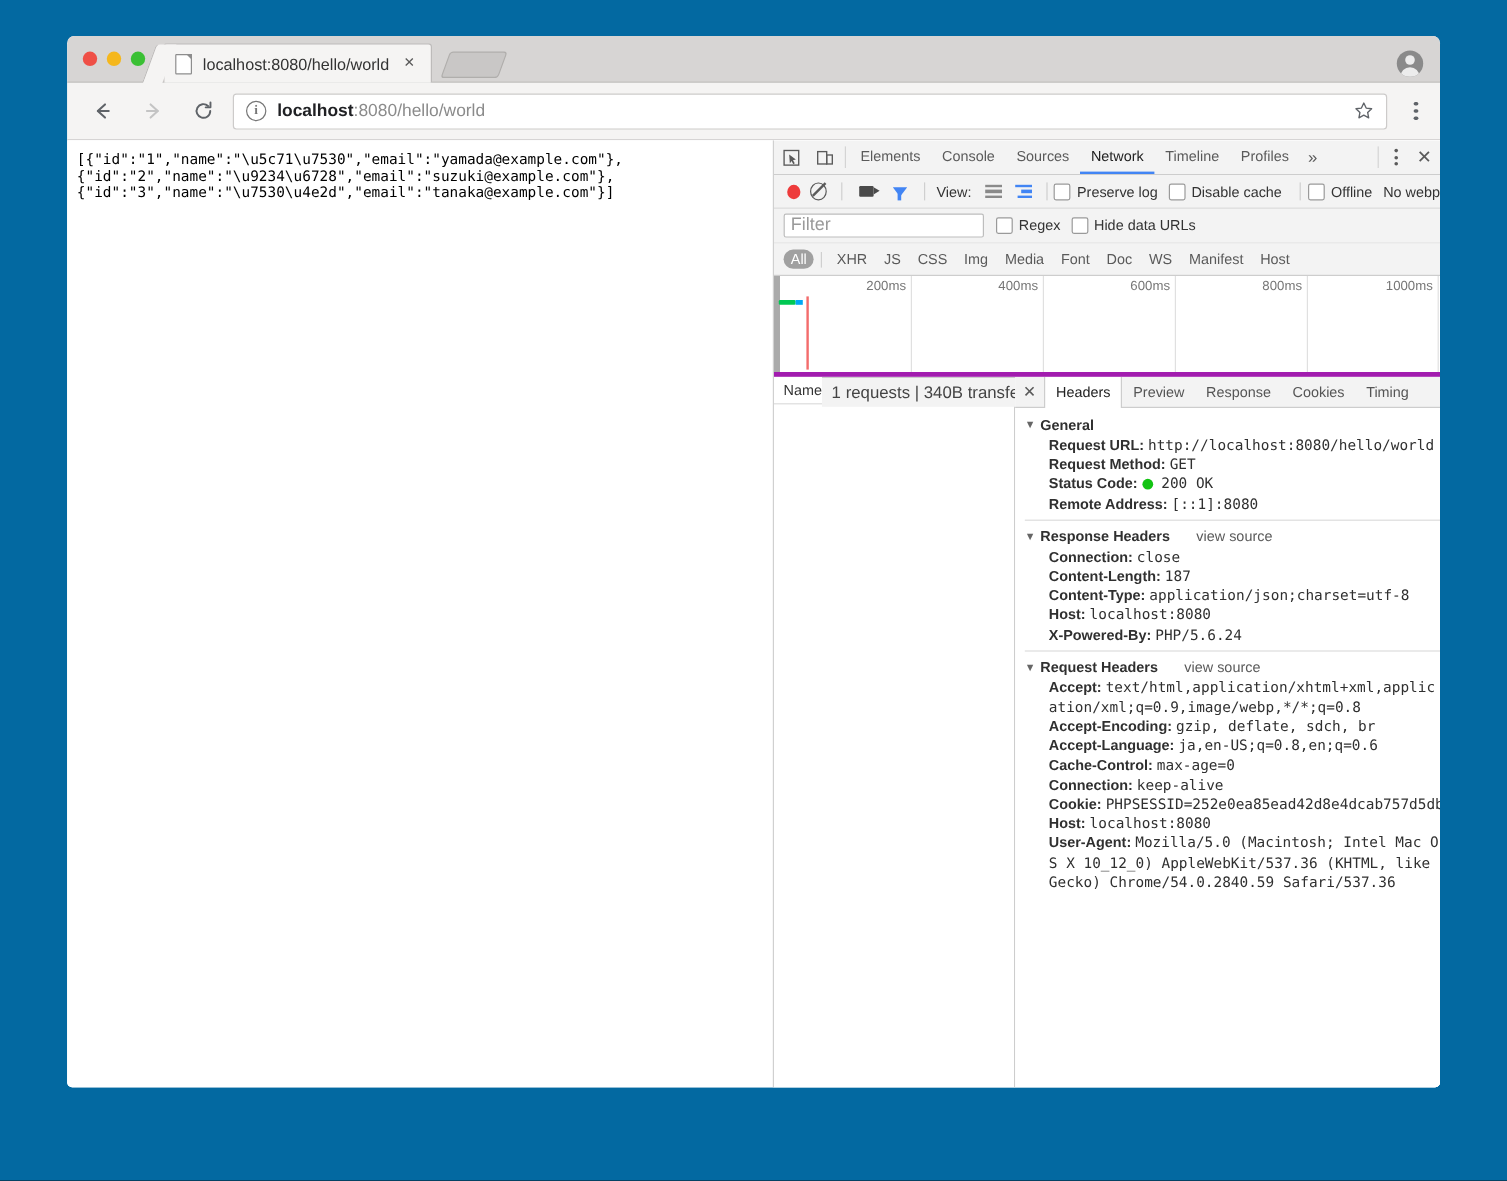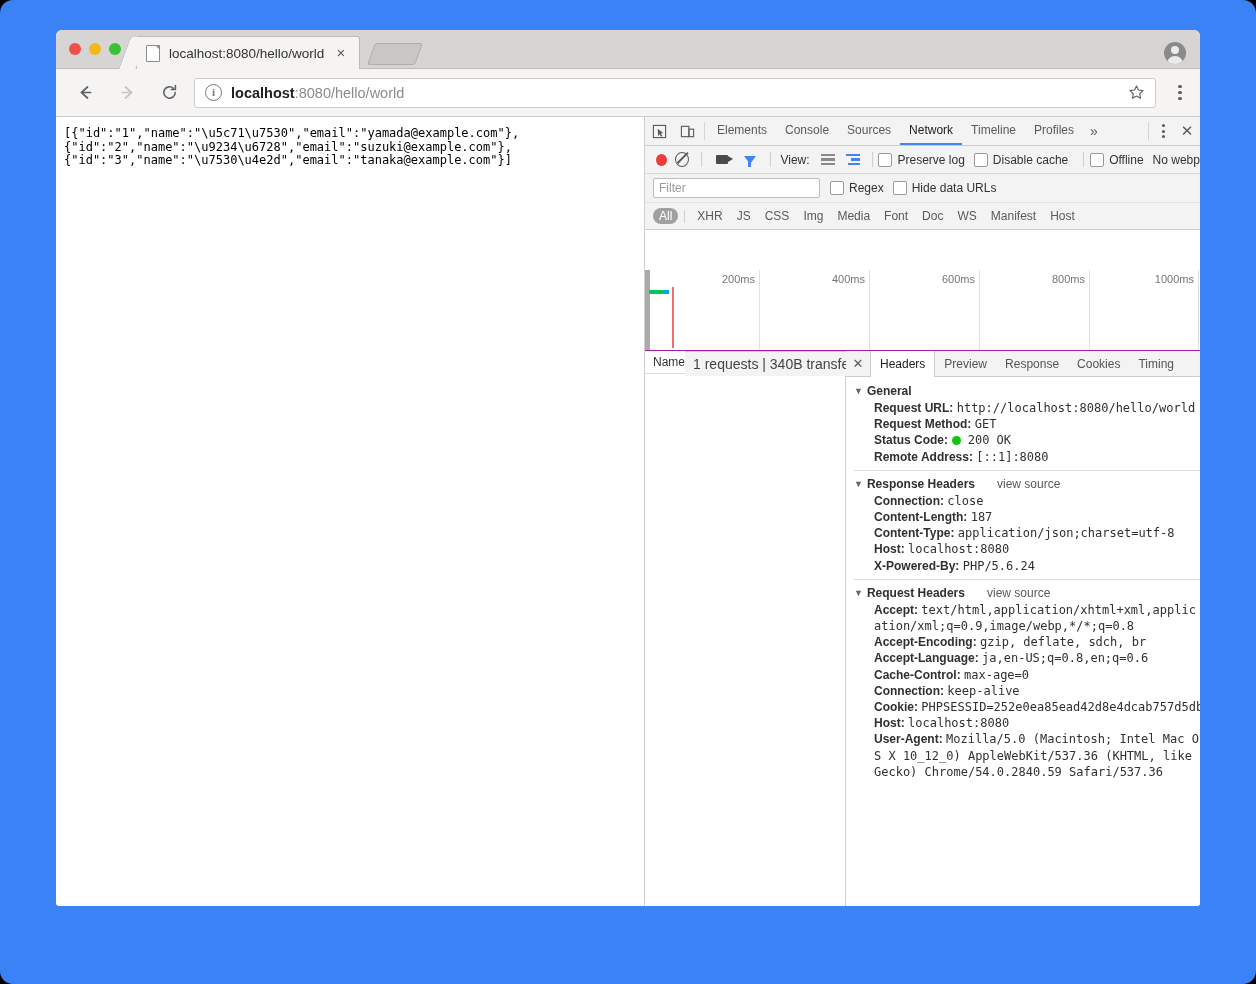--- a/index.html
+++ b/index.html
@@ -2,21 +2,21 @@
 <html><head>
 <meta charset="utf-8">
 <style>
   html, body {
     margin: 0; padding: 0;
     background: #000;
     width: 1256px; height: 984px;
     overflow: hidden;
     font-family: "Liberation Sans", sans-serif;
   }
-  .page { position: relative; width: 1256px; height: 984px; background: #3b82f6; border-radius: 13px; }
+  .page { position: relative; width: 1256px; height: 984px; background: #0369a1; }
 
   
   .browser {
     position: absolute; left: 56px; top: 30px;
     width: 1144px; height: 876px;
     background: #fff;
     border-radius: 6px 6px 4px 4px;
     overflow: hidden;
   }
 
@@ -231,40 +231,40 @@
   .throttle { font-size: 12px; color: #333; white-space: nowrap; }
 
   .dt-filterbar {
     height: 28px; display: flex; align-items: center;
     background: #f3f3f3; border-bottom: 1px solid #e3e3e3;
     padding-left: 8px; flex: 0 0 auto;
   }
   .filter-input {
     width: 155px; height: 18px; background: #fff;
     border: 1px solid #bdbdbd; border-radius: 2px;
-    font-size: 12px; color: #9a9a9a; padding: 0 5px;
+    font-size: 15px; color: #9a9a9a; padding: 0 5px;
     line-height: 18px; margin-right: 10px;
     font-family: "Liberation Sans", sans-serif;
   }
   .dt-typebar {
     height: 26px; display: flex; align-items: center;
     background: #f3f3f3; border-bottom: 1px solid #cdcdcd;
     padding-left: 8px; flex: 0 0 auto;
   }
   .type-pill {
     padding: 1px 6px; font-size: 12px; color: #5a5a5a;
     border-radius: 9px; margin-right: 2px; white-space: nowrap;
   }
   .type-pill.active { background: #a0a0a0; color: #fff; }
   .type-sep { width: 1px; height: 13px; background: #cfcfcf; margin: 0 6px 0 4px; }
 
   
   .dt-overview {
     height: 80px; position: relative; background: #fff;
-    border-bottom: 1px solid #a21caf; overflow: hidden; flex: 0 0 auto; margin-top: 40px;
+    border-bottom: 4px solid #a21caf; overflow: hidden; flex: 0 0 auto;
   }
   .ov-grid { position: absolute; inset: 0; }
   .ov-line { position: absolute; top: 0; bottom: 0; width: 1px; background: #e0e0e0; }
   .ov-tick {
     position: absolute; top: 3px; font-size: 11px; color: #767676;
     transform: translateX(-100%); padding-right: 4px;
   }
   .ov-handle { position: absolute; top: 0; bottom: 0; width: 5px; background: #aaa; }
   .ov-bar {
     position: absolute; height: 4px; background: #00c853;

